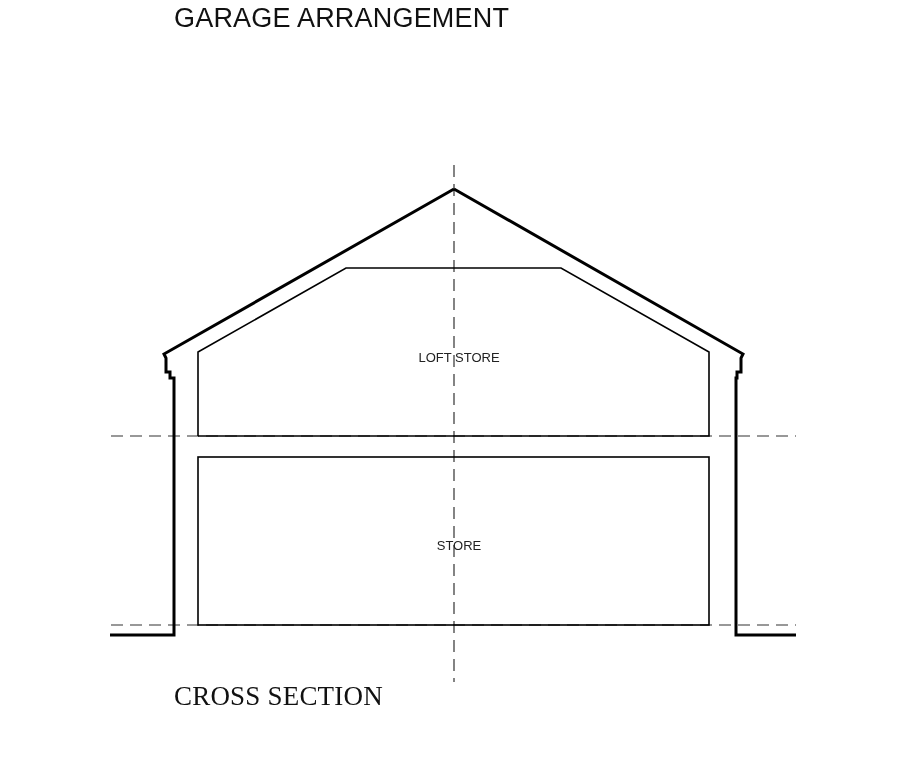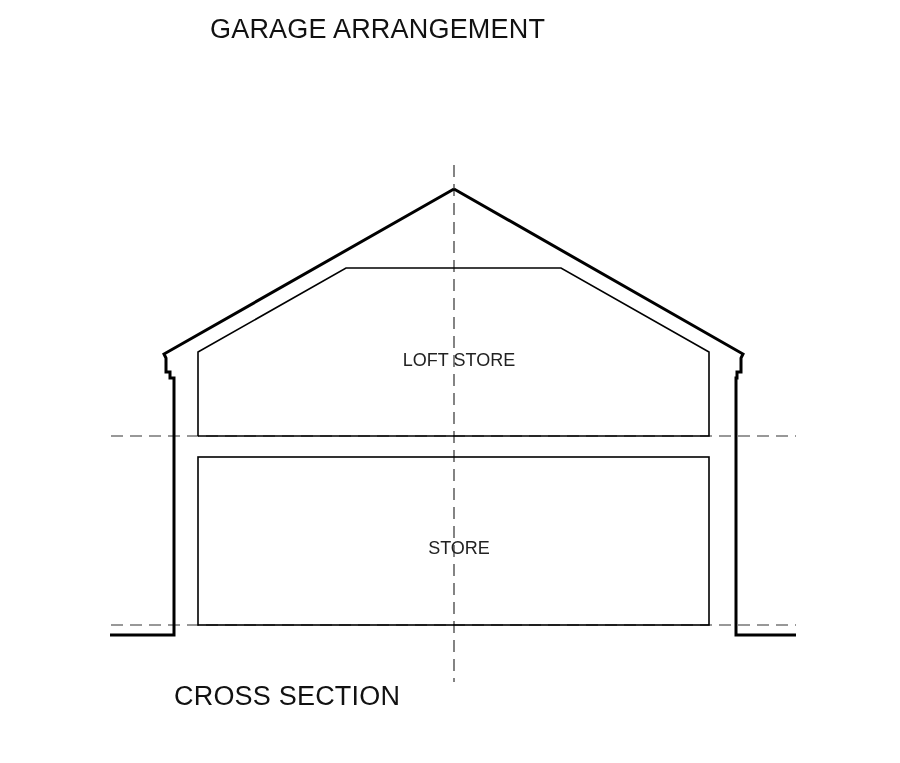--- a/index.html
+++ b/index.html
@@ -1,20 +1,20 @@
 <!DOCTYPE html>
 <html><head>
   <meta charset="utf-8">
   <style>
     html, body { margin: 0; padding: 0; background: #ffffff; }
     body { width: 900px; height: 763px; position: relative; overflow: hidden; font-family: "Liberation Sans", sans-serif; }
     .title { position: absolute; color: #111; font-family: "Liberation Sans", sans-serif; white-space: nowrap; }
-    #title-top { left: 174px; top: 14px; font-size: 27px; letter-spacing: 0.2px; margin-left: 36px; }
-    #title-bottom { left: 174px; top: 681px; font-size: 27px; letter-spacing: 0.2px; }
-    .label { position: absolute; font-size: 18px; color: #222; font-family: "Liberation Sans", sans-serif; white-space: nowrap; transform: translateX(-50%); }
+    #title-top { left: 174px; top: 3px; font-size: 27px; letter-spacing: 0.2px; }
+    #title-bottom { left: 174px; top: 681px; font-size: 27px; letter-spacing: 0.2px; font-family: Liberation Serif, serif; }
+    .label { position: absolute; font-size: 13px; color: #222; font-family: "Liberation Sans", sans-serif; white-space: nowrap; transform: translateX(-50%); }
     #label-loft { left: 459px; top: 350px; }
     #label-garage { left: 459px; top: 538px; }
     svg { position: absolute; left: 0; top: 0; }
   </style>
 </head>
 <body>
 
 <div id="title-top" class="title">GARAGE ARRANGEMENT</div>
 
 <svg width="900" height="763" viewBox="0 0 900 763">

